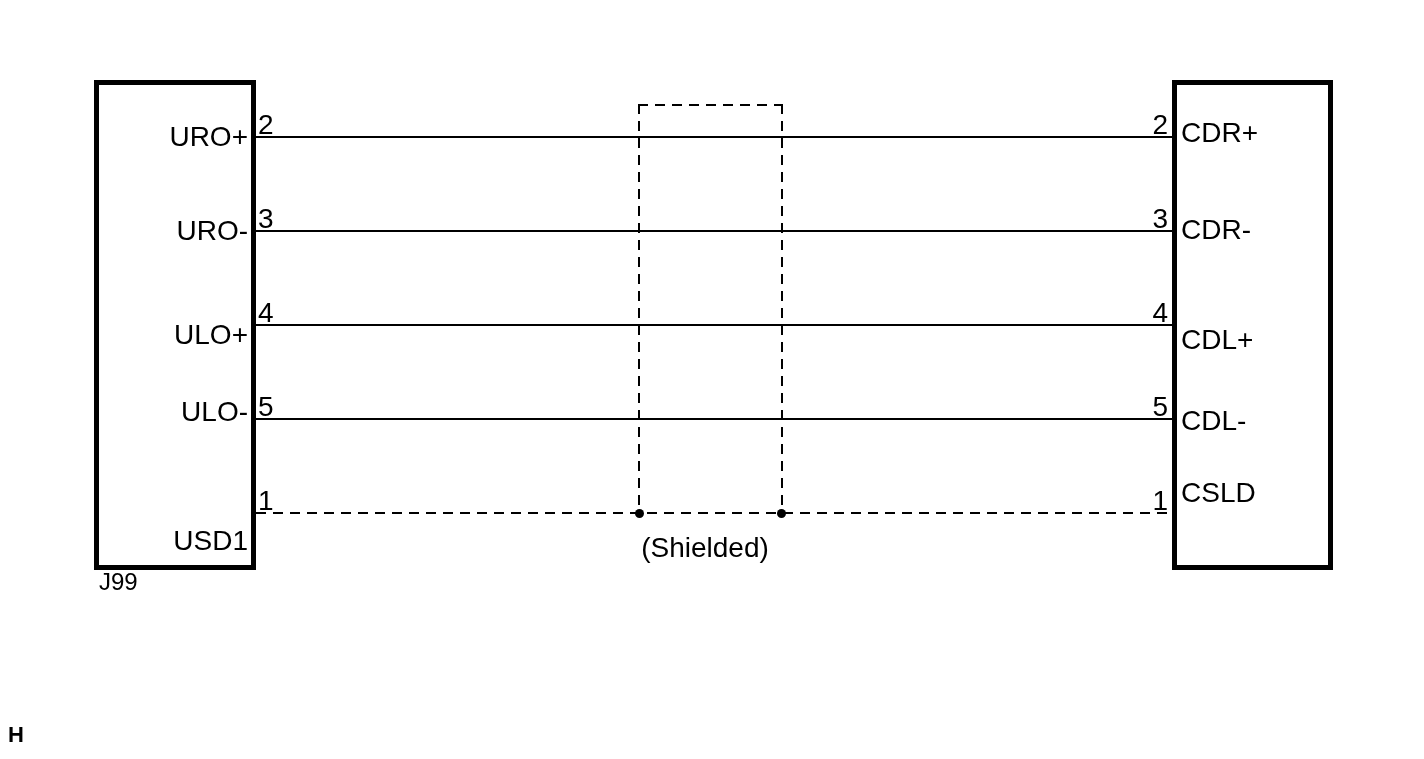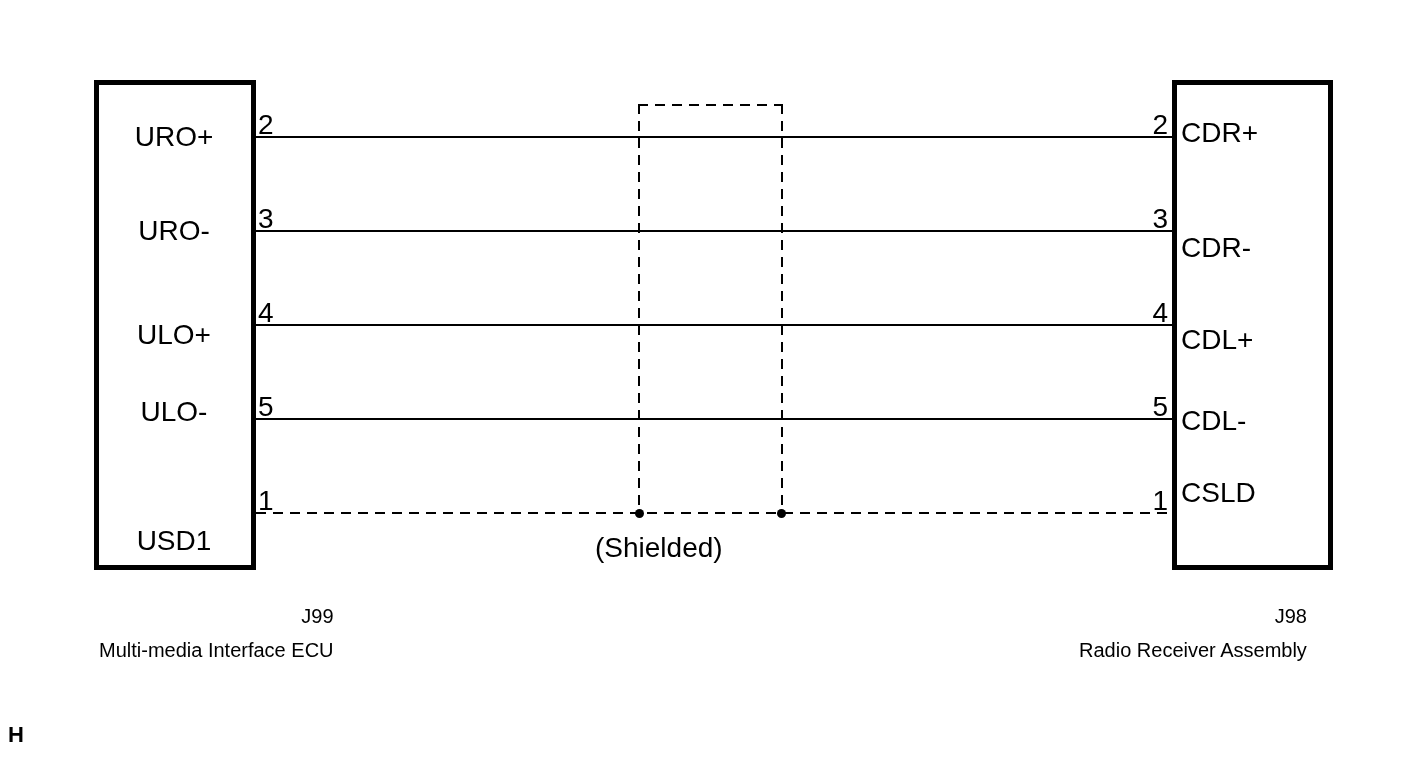--- a/index.html
+++ b/index.html
@@ -42,21 +42,21 @@
 
   .pin-label {
     position: absolute;
     font-size: 28px;
     line-height: 28px;
     white-space: nowrap;
   }
   .pin-label.left {
     left: 100px;
     width: 148px;
-    text-align: center;
+    text-align: right;
   }
   .pin-label.right {
     left: 1181px;
   }
   .pin-num {
     position: absolute;
     font-size: 28px;
     line-height: 28px;
   }
   .pin-num.left { left: 258px; }
@@ -95,32 +95,31 @@
     background: #000000;
   }
   #junction-dot-left  { left: 635px; }
   #junction-dot-right { left: 777px; }
 
   .shield-caption {
     position: absolute;
     left: 595px;
     top: 533px;
     width: 220px;
-    text-align: left;
+    text-align: center;
     font-size: 28px;
     line-height: 30px;
   }
 
   .connector-caption {
     position: absolute;
-    top: 599px;
-    font-size: 20px;
+    top: 565px;
+    font-size: 24px;
     line-height: 34px;
     white-space: nowrap;
-    text-align: right;
   }
   #left-caption  { left: 99px; }
   #right-caption { left: 1079px; }
 
   .page-marker {
     position: absolute;
     left: 8px;
     top: 722px;
     font-size: 22px;
     font-weight: bold;
@@ -159,29 +158,24 @@
   <div class="pin-num left" style="top:393px">5</div>
   <div class="pin-num left" style="top:487px">1</div>
 
   <div class="pin-num right" style="top:111px">2</div>
   <div class="pin-num right" style="top:205px">3</div>
   <div class="pin-num right" style="top:299px">4</div>
   <div class="pin-num right" style="top:393px">5</div>
   <div class="pin-num right" style="top:487px">1</div>
 
   <div class="pin-label right" style="top:119px">CDR+</div>
-  <div class="pin-label right" style="top:234px">CDR-</div>
+  <div class="pin-label right" style="top:216px">CDR-</div>
   <div class="pin-label right" style="top:326px">CDL+</div>
   <div class="pin-label right" style="top:407px">CDL-</div>
   <div class="pin-label right" style="top:479px">CSLD</div>
 
   <div id="left-caption" class="connector-caption">
     <div>J99</div>
-    <div>Multi-media Interface ECU</div>
-  </div>
-  <div id="right-caption" class="connector-caption">
-    <div>J98</div>
-    <div>Radio Receiver Assembly</div>
   </div>
 
   <div class="page-marker">H</div>
 
 </div>
 
 </body></html>

